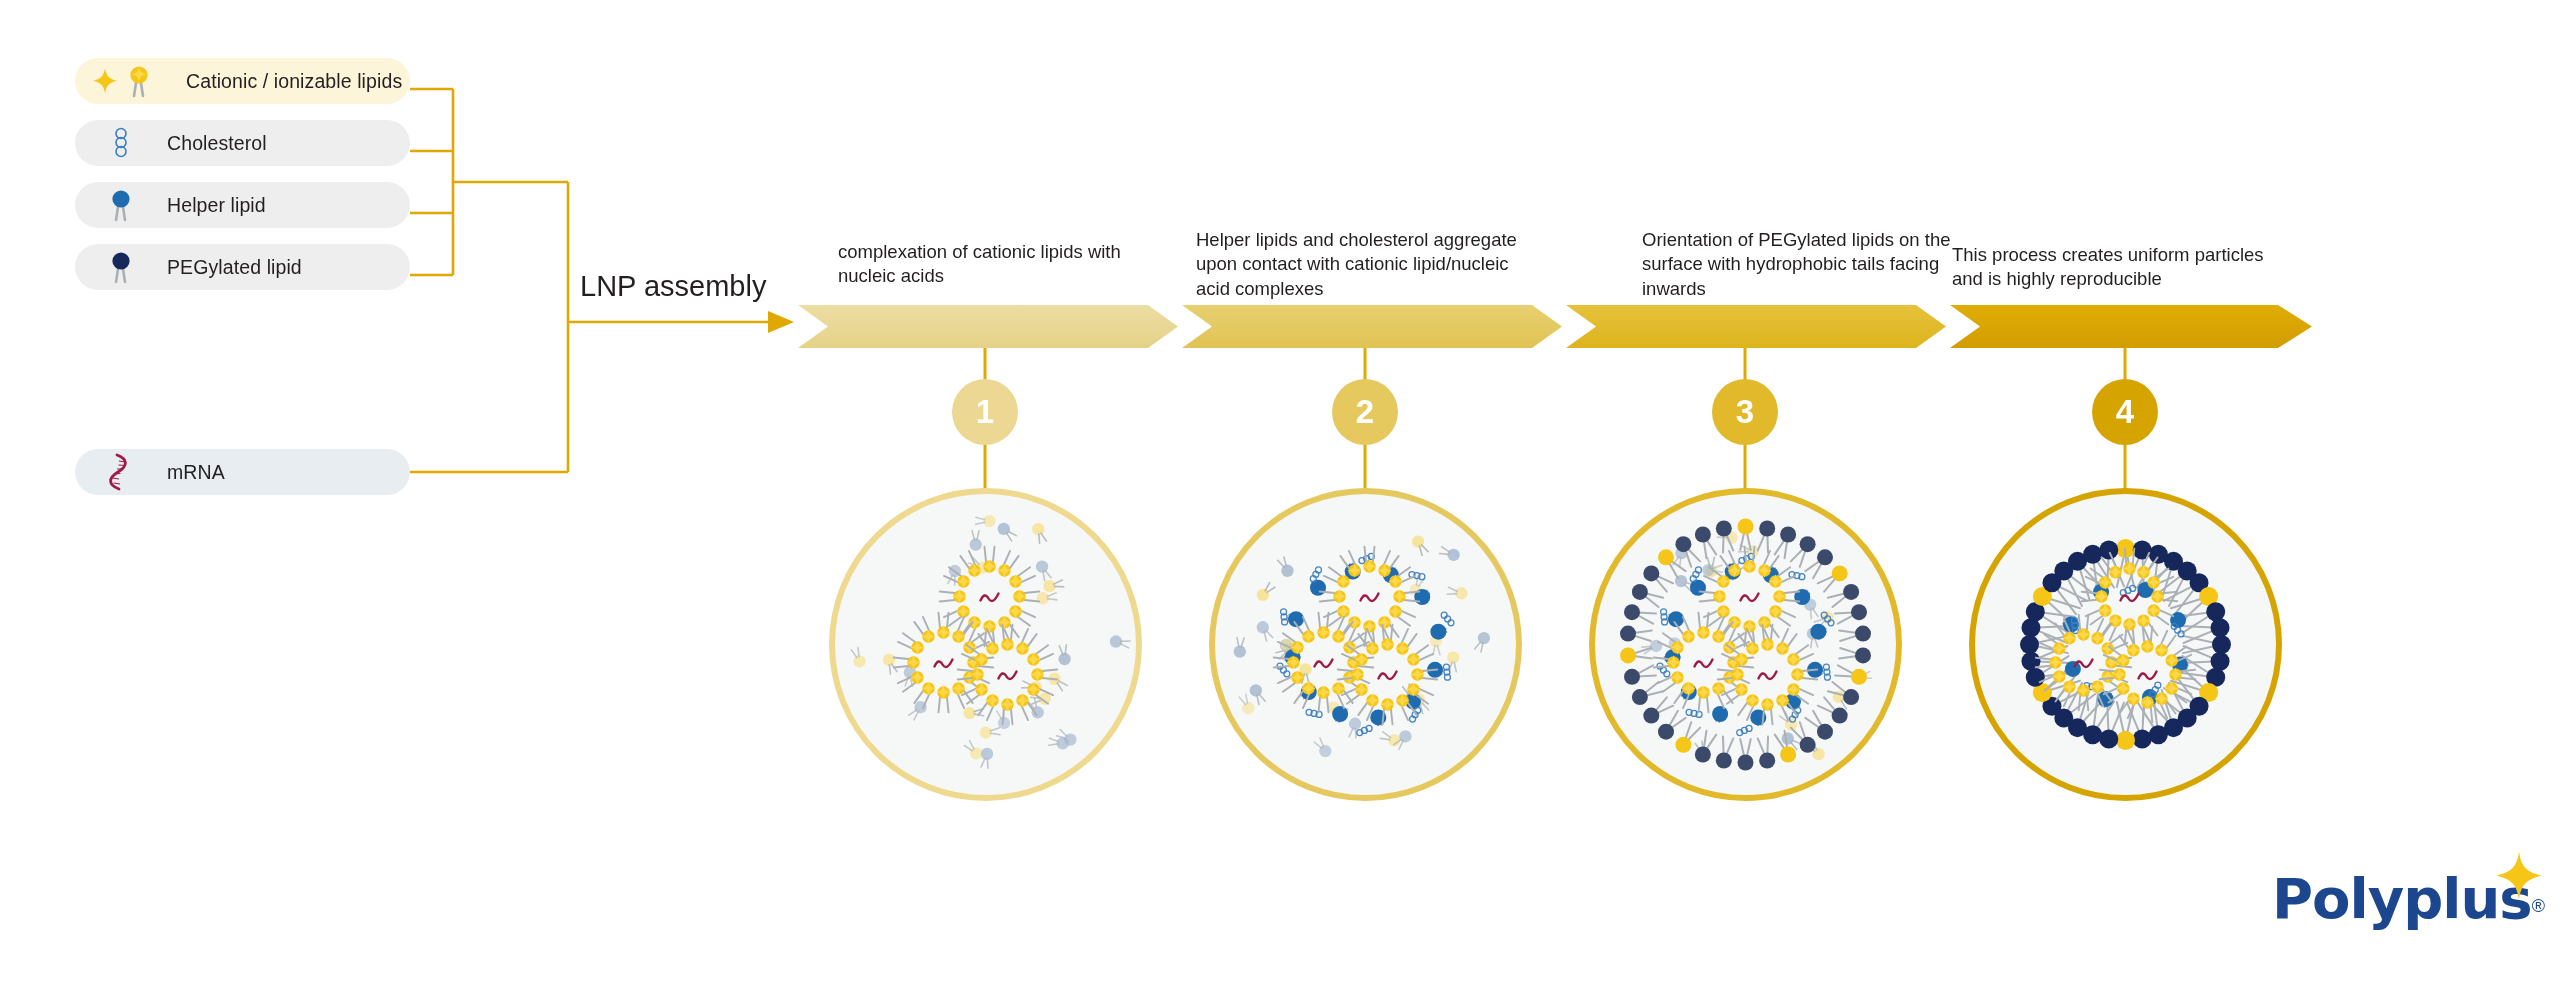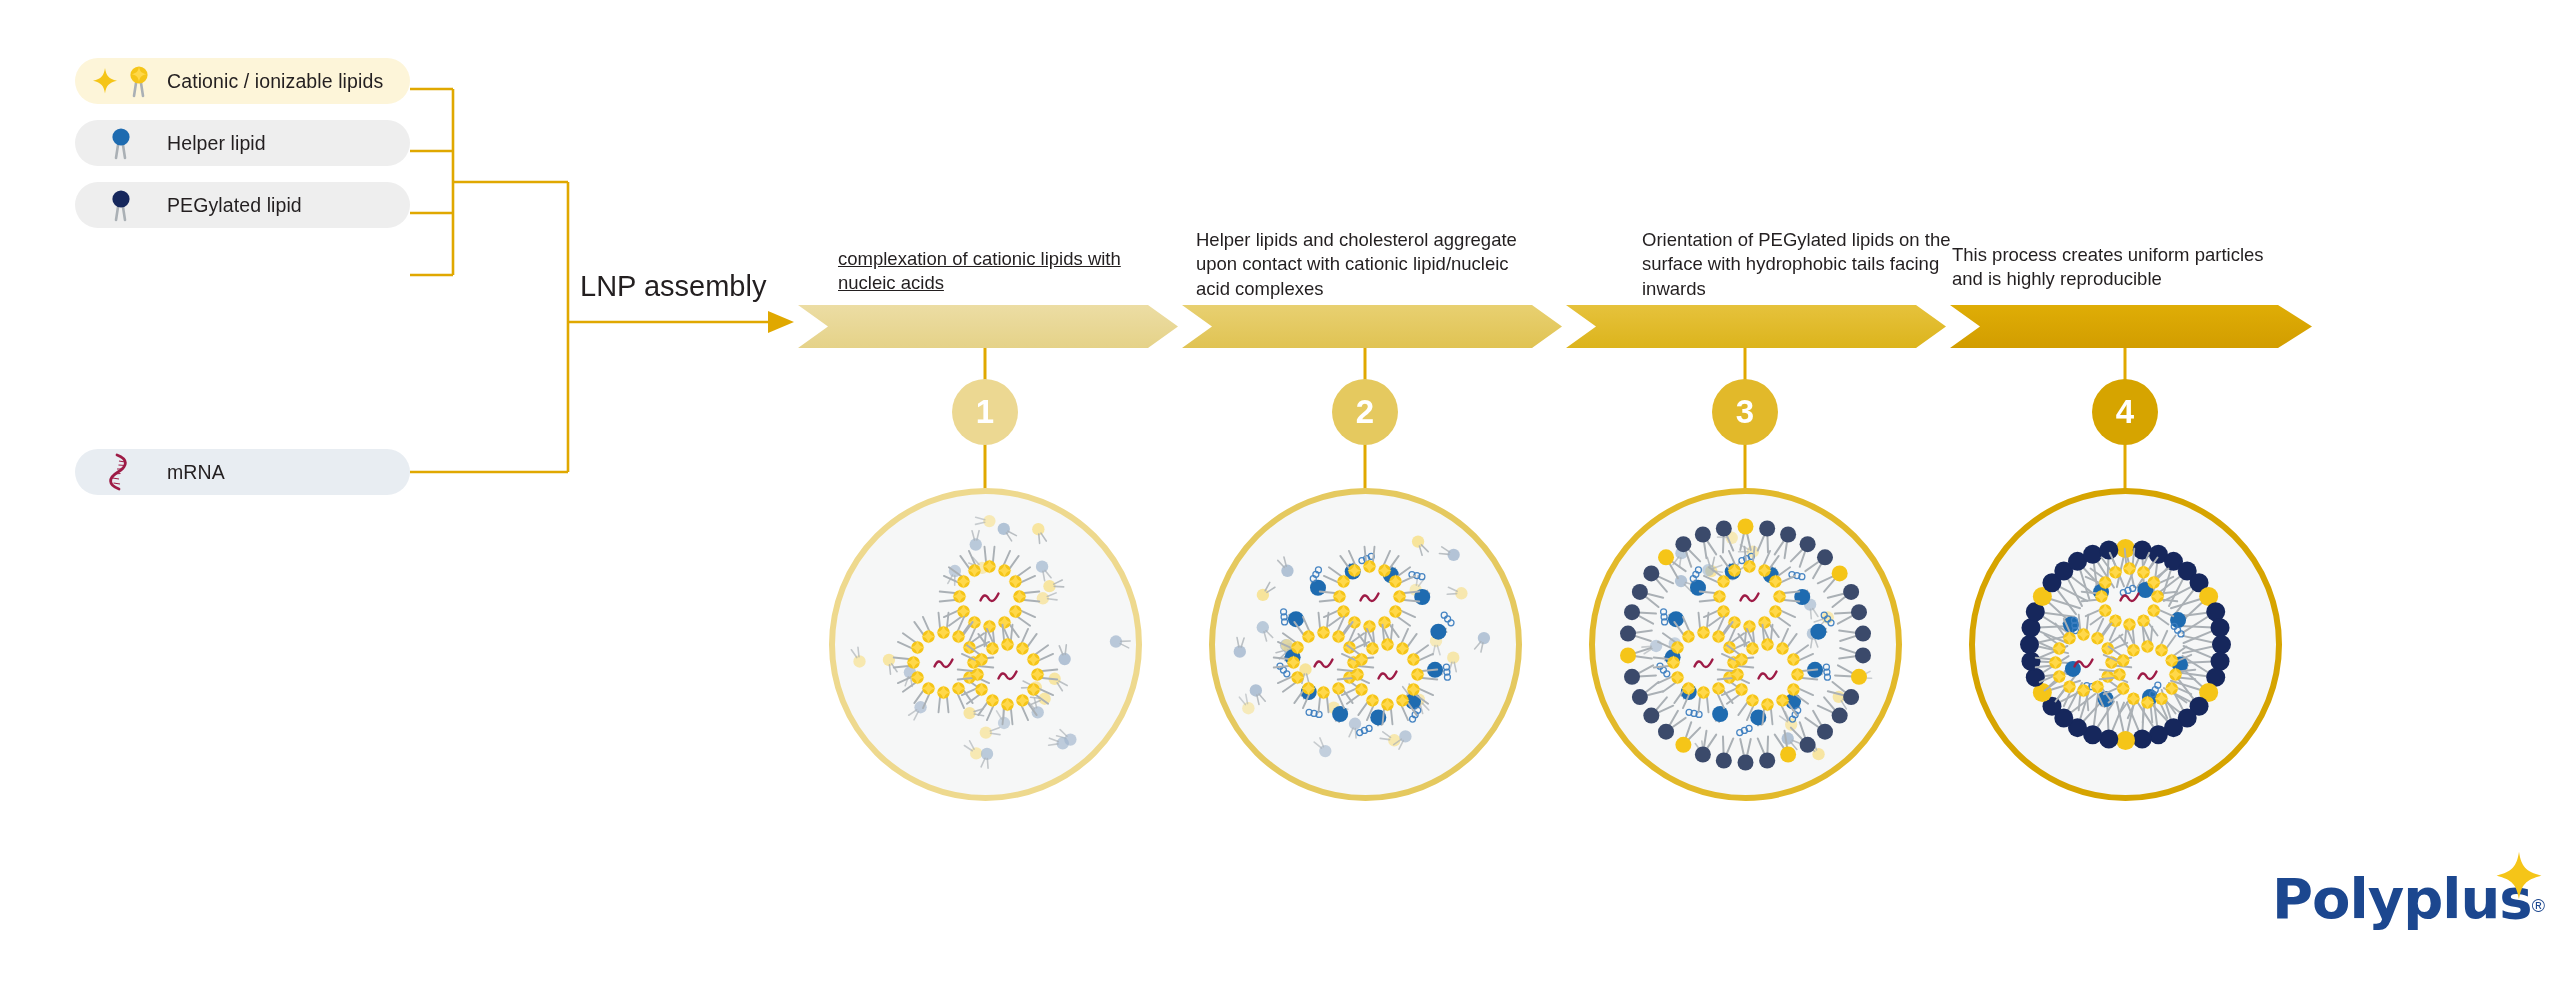--- a/index.html
+++ b/index.html
@@ -4,21 +4,21 @@
 <style>
   html,body{margin:0;padding:0;background:#ffffff;}
   body{width:2560px;height:993px;position:relative;overflow:hidden;
        font-family:"Liberation Sans","DejaVu Sans",sans-serif;color:#231f20;}
   .abs{position:absolute;}
 
   
   #legend{position:absolute;left:75px;top:58px;width:335px;}
   .legend-item{position:relative;display:flex;align-items:center;
       height:46px;border-radius:23px;background:#eeeeee;margin-bottom:16px;}
-  .legend-item.highlight{background:#fdf5d9;}
+  .legend-item.highlight{background:#fdf5d9;gap:19px;}
   .legend-icons{width:92px;display:flex;align-items:center;justify-content:center;gap:6px;}
   .legend-label{font-size:19.5px;color:#231f20;letter-spacing:.1px;white-space:nowrap;}
   #mrna-item{position:absolute;left:75px;top:449px;width:335px;
       height:46px;display:flex;align-items:center;border-radius:23px;background:#e8edf2;}
 
   
   #connectors{position:absolute;left:0;top:0;width:2560px;height:993px;pointer-events:none;}
 
   
   #assembly-label{position:absolute;left:580px;top:270px;font-size:29px;color:#231f20;}
@@ -53,20 +53,30 @@
       <svg width="26" height="34" viewBox="0 0 26 34">
         <path d="M10 19 L8 32" stroke="#aab0b5" stroke-width="2.6" stroke-linecap="round" fill="none"></path>
         <path d="M15 19 L17 32" stroke="#aab0b5" stroke-width="2.6" stroke-linecap="round" fill="none"></path>
         <circle cx="13" cy="11" r="8.6" fill="#f5c518"></circle>
         <path d="M13 2.6 C13.8 7.4 15.1 9 20.2 10.3 C15.1 11.6 13.8 13.2 13 18 C12.2 13.2 10.9 11.6 5.8 10.3 C10.9 9 12.2 7.4 13 2.6 Z" fill="#ffd84a"></path>
       </svg>
     </span>
     <span class="legend-label">Cationic / ionizable lipids</span>
   </div>
 
+  <div class="legend-item">
+    <span class="legend-icons">
+      <svg width="20" height="34" viewBox="0 0 20 34">
+        <circle cx="10" cy="7.5" r="5" fill="none" stroke="#3d7ec0" stroke-width="1.6"></circle>
+        <circle cx="10" cy="16.5" r="5" fill="none" stroke="#3d7ec0" stroke-width="1.6"></circle>
+        <circle cx="10" cy="25.5" r="5" fill="none" stroke="#3d7ec0" stroke-width="1.6"></circle>
+      </svg>
+    </span>
+    <span class="legend-label">Cholesterol</span>
+  </div>
 
   <div class="legend-item">
     <span class="legend-icons">
       <svg width="26" height="34" viewBox="0 0 26 34">
         <path d="M10 19 L8 32" stroke="#aab0b5" stroke-width="2.6" stroke-linecap="round" fill="none"></path>
         <path d="M15 19 L17 32" stroke="#aab0b5" stroke-width="2.6" stroke-linecap="round" fill="none"></path>
         <circle cx="13" cy="11" r="8.6" fill="#1e6bb0"></circle>
       </svg>
     </span>
     <span class="legend-label">Helper lipid</span>
@@ -147,21 +157,21 @@
 
   <path d="M798 305 L1148 305 L1178 326.5 L1148 348 L798 348 L828 326.5 Z" fill="url(#g1)"></path>
 
   <path d="M1182 305 L1532 305 L1562 326.5 L1532 348 L1182 348 L1212 326.5 Z" fill="url(#g2)"></path>
 
   <path d="M1566 305 L1916 305 L1946 326.5 L1916 348 L1566 348 L1596 326.5 Z" fill="url(#g3)"></path>
 
   <path d="M1950 305 L2278 305 L2312 326.5 L2278 348 L1950 348 L1980 326.5 Z" fill="url(#g4)"></path>
 </svg>
 
-<div class="step-desc" style="left:838px;top:247px;width:300px;text-decoration:underline;">complexation of cationic lipids with nucleic acids</div>
+<div class="step-desc" style="left:838px;top:240px;width:300px;">complexation of cationic lipids with nucleic acids</div>
 <div class="step-desc" style="left:1196px;top:228px;width:340px;">Helper lipids and cholesterol aggregate upon contact with cationic lipid/nucleic acid complexes</div>
 <div class="step-desc" style="left:1642px;top:228px;width:320px;">Orientation of PEGylated lipids on the surface with hydrophobic tails facing inwards</div>
 <div class="step-desc" style="left:1952px;top:243px;width:330px;">This process creates uniform particles and is highly reproducible</div>
 
 <div class="step-num" style="left:952px;top:379px;background:#ecd892;">1</div>
 <div class="step-num" style="left:1332px;top:379px;background:#e5c95f;">2</div>
 <div class="step-num" style="left:1712px;top:379px;background:#e2b92a;">3</div>
 <div class="step-num" style="left:2092px;top:379px;background:#d6a400;">4</div>
 
 <div class="bubble" style="left:829px;top:488px;border:6px solid #eed98e;"></div>

